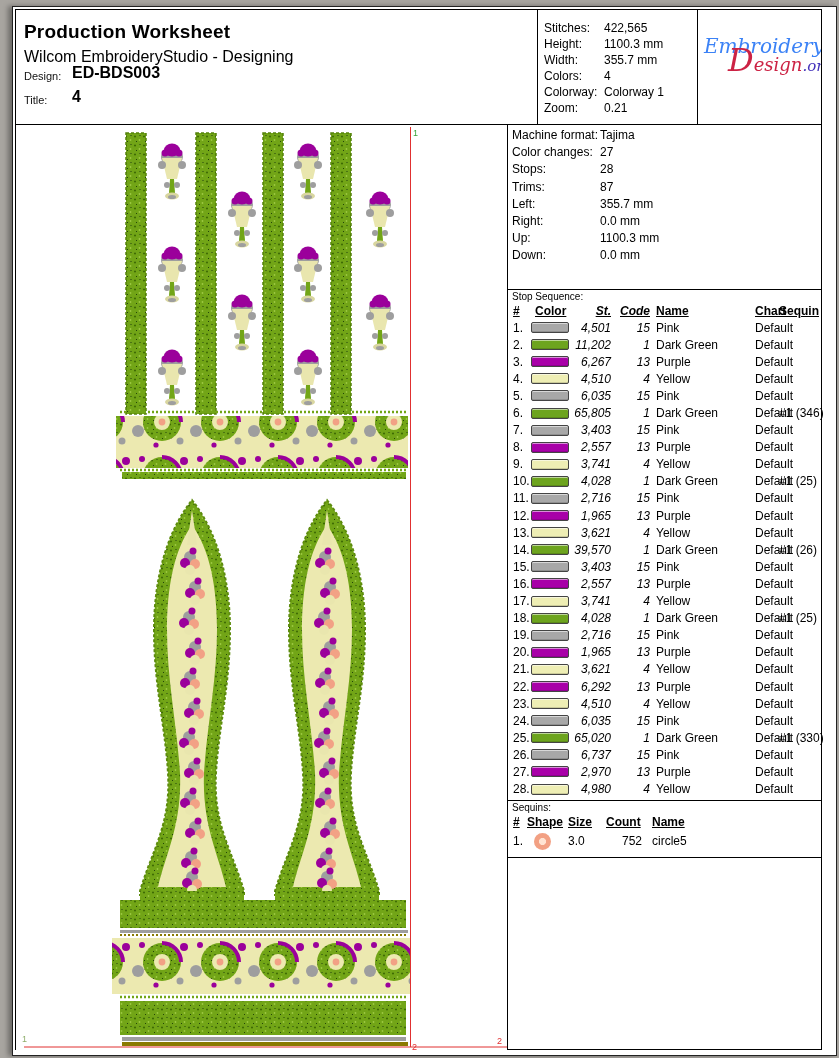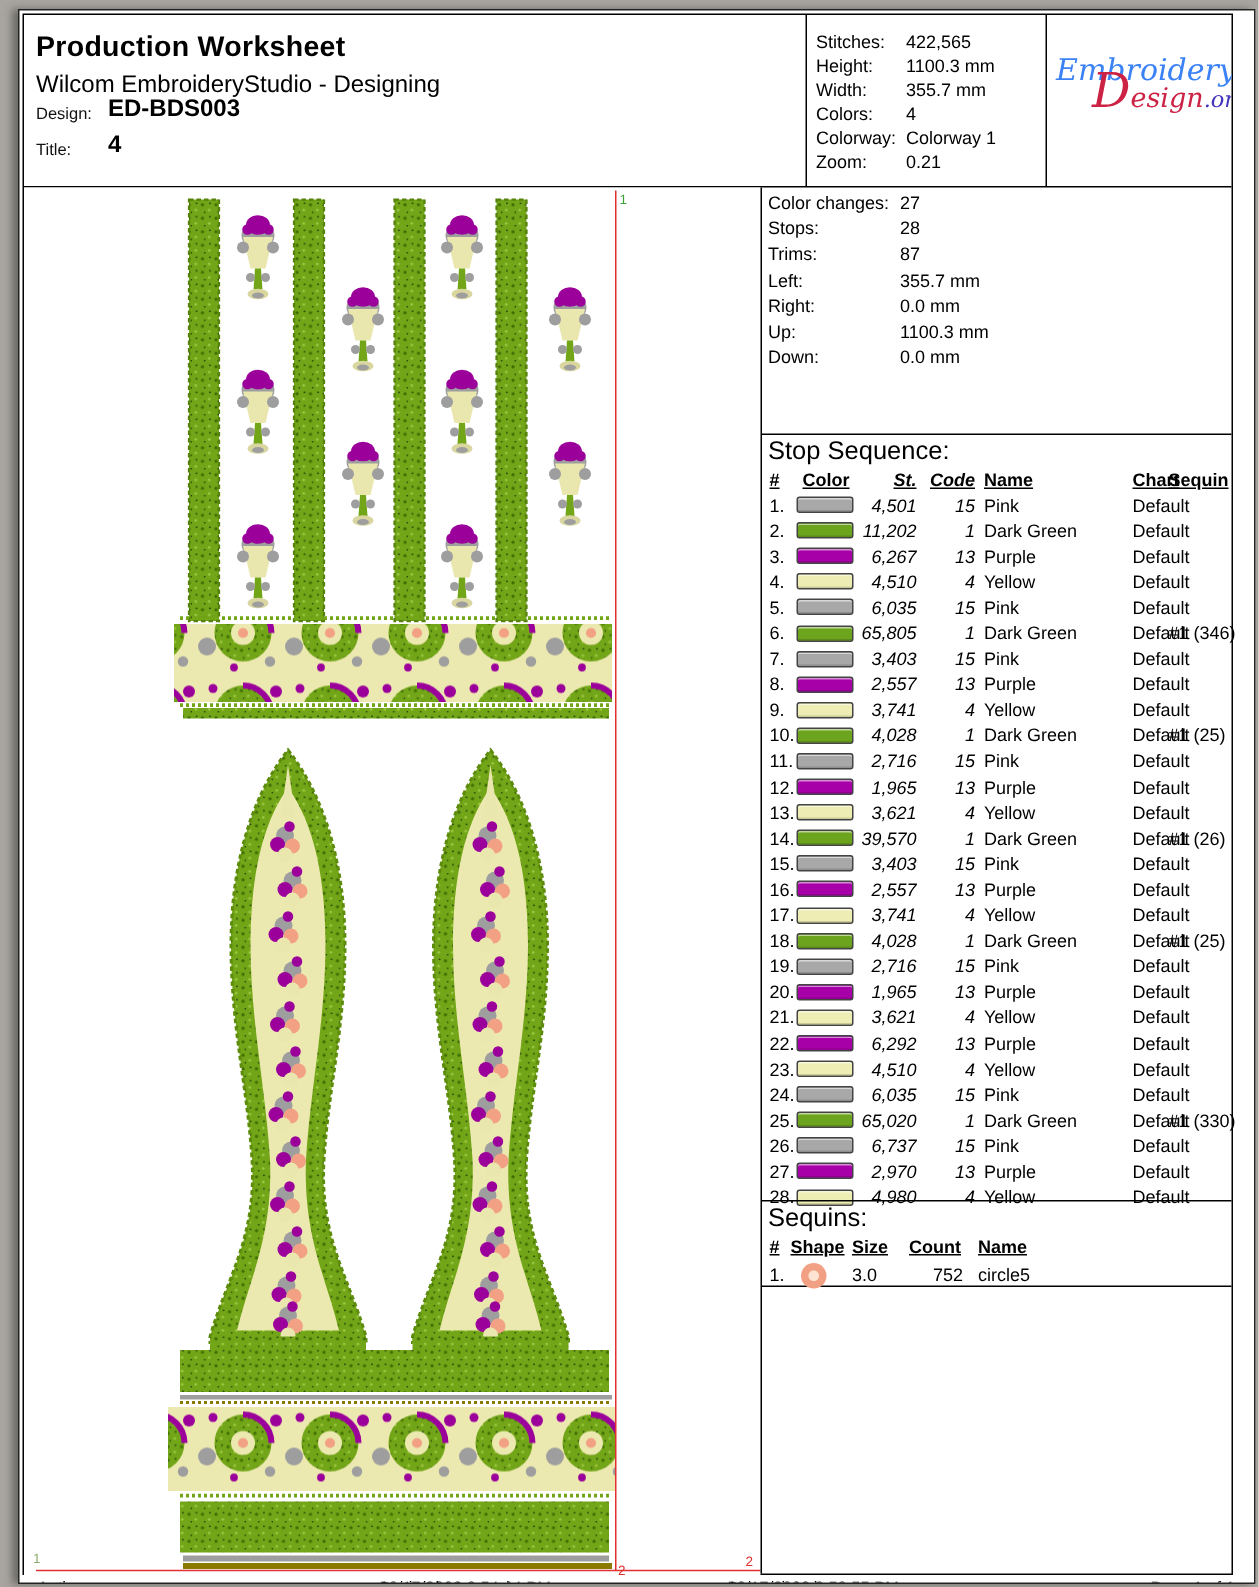--- a/index.html
+++ b/index.html
@@ -36,21 +36,21 @@
   .logo-online { color:#4433bb; font-size:15px; }
 
   
   .design-cell { position:absolute; left:0; top:115px; width:491px; height:926px; background:#fff; }
   .info-cell   { position:absolute; left:491px; top:115px; right:0; bottom:0; border-left:1px solid #000; font-size:12px; }
   #machine-rows { padding-top:3px; }
 
   .section { position:absolute; left:0; right:0; }
   #stop-section   { top:164px; border-top:1px solid #000; }
   #sequin-section { top:675px; border-top:1px solid #000; height:58px; border-bottom:1px solid #000; }
-  .sec-label { font-size:17px; padding:1px 0 1px 4px; }
+  .sec-label { font-size:10px; padding:1px 0 1px 4px; }
 
   .shead, .srow { display:grid; grid-template-columns:22px 42px 39px 39px 77px 48px 1fr; align-items:center; font-size:12px; }
   .shead { height:16px; font-weight:bold; }
   .shead span { text-decoration:underline; white-space:nowrap; }
   .srow { height:17.1px; }
   .c-num { padding-left:5px; }
   .c-st, .c-code { text-align:right;font-style:italic; }
   .c-name, .c-chart { padding-left:6px; white-space:nowrap; }
   .c-chart { padding-left:4px;margin-left:24px; }
   .c-seq { padding-left:4px; white-space:nowrap; }
@@ -256,20 +256,24 @@
           <text x="396" y="925" font-size="9" fill="#e03030">2</text>
           <text x="6" y="917" font-size="9" fill="#8fae6b">1</text>
           <text x="481" y="919" font-size="9" fill="#e03030">2</text>
         </g>
       </svg>
     </div>
 
     <div class="info-cell">
       <div id="machine-rows">
           <div class="kv">
+            <span class="k">Machine format:</span>
+            <span class="v">Tajima</span>
+          </div>
+          <div class="kv">
             <span class="k">Color changes:</span>
             <span class="v">27</span>
           </div>
           <div class="kv">
             <span class="k">Stops:</span>
             <span class="v">28</span>
           </div>
           <div class="kv">
             <span class="k">Trims:</span>
             <span class="v">87</span>

